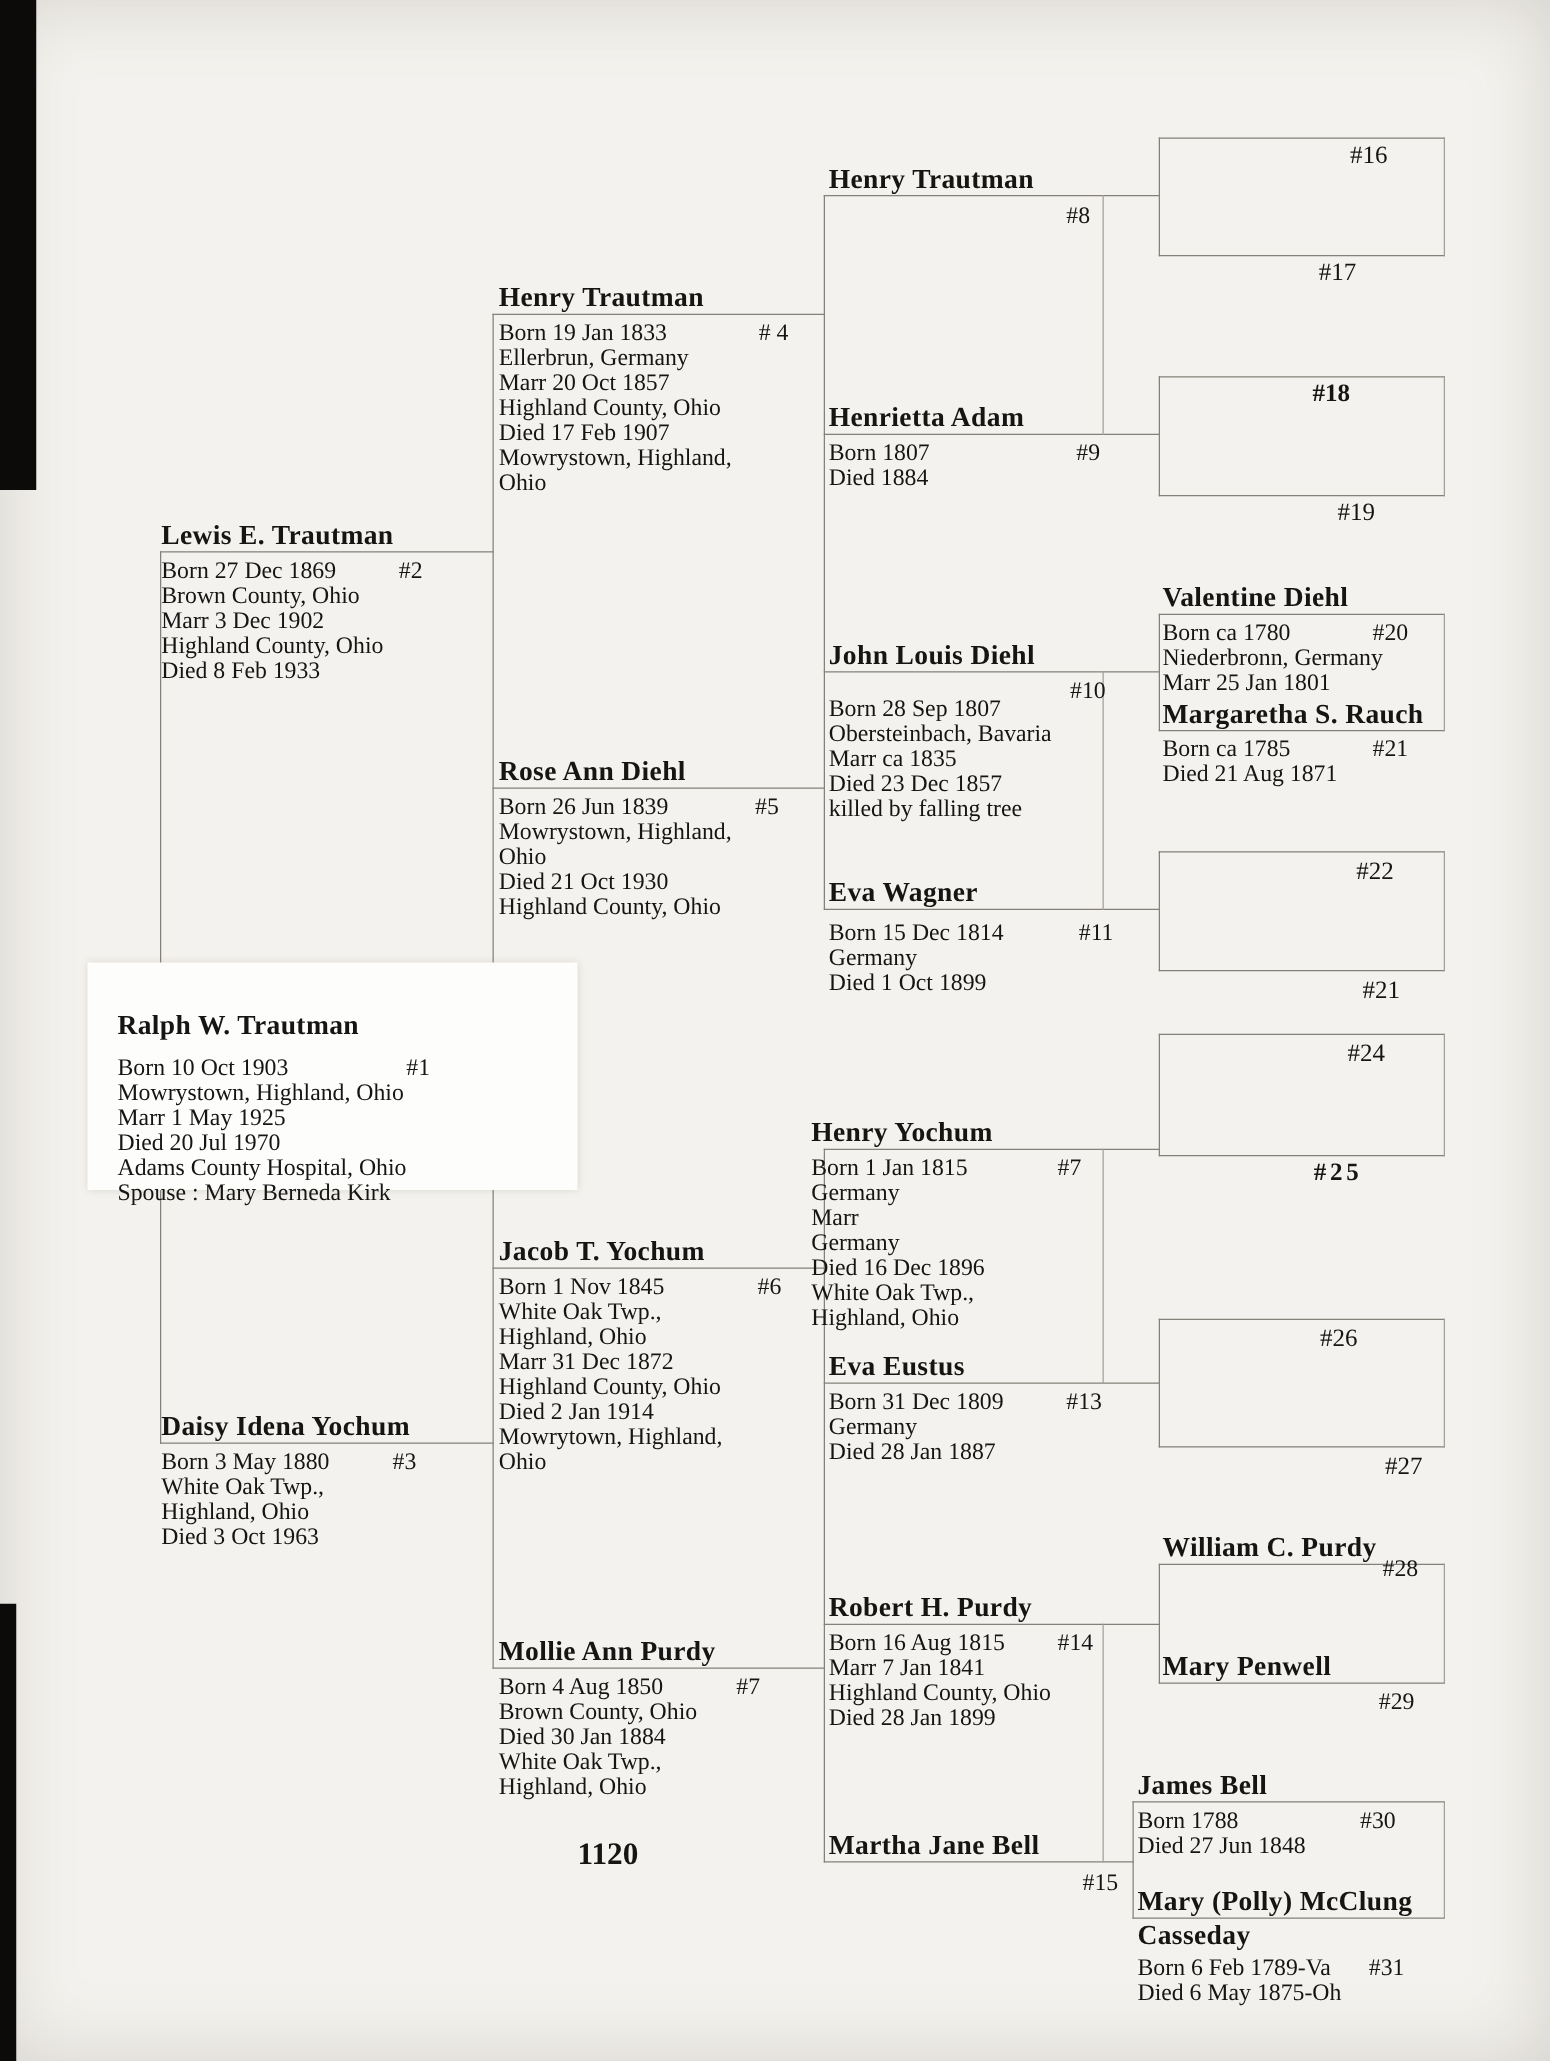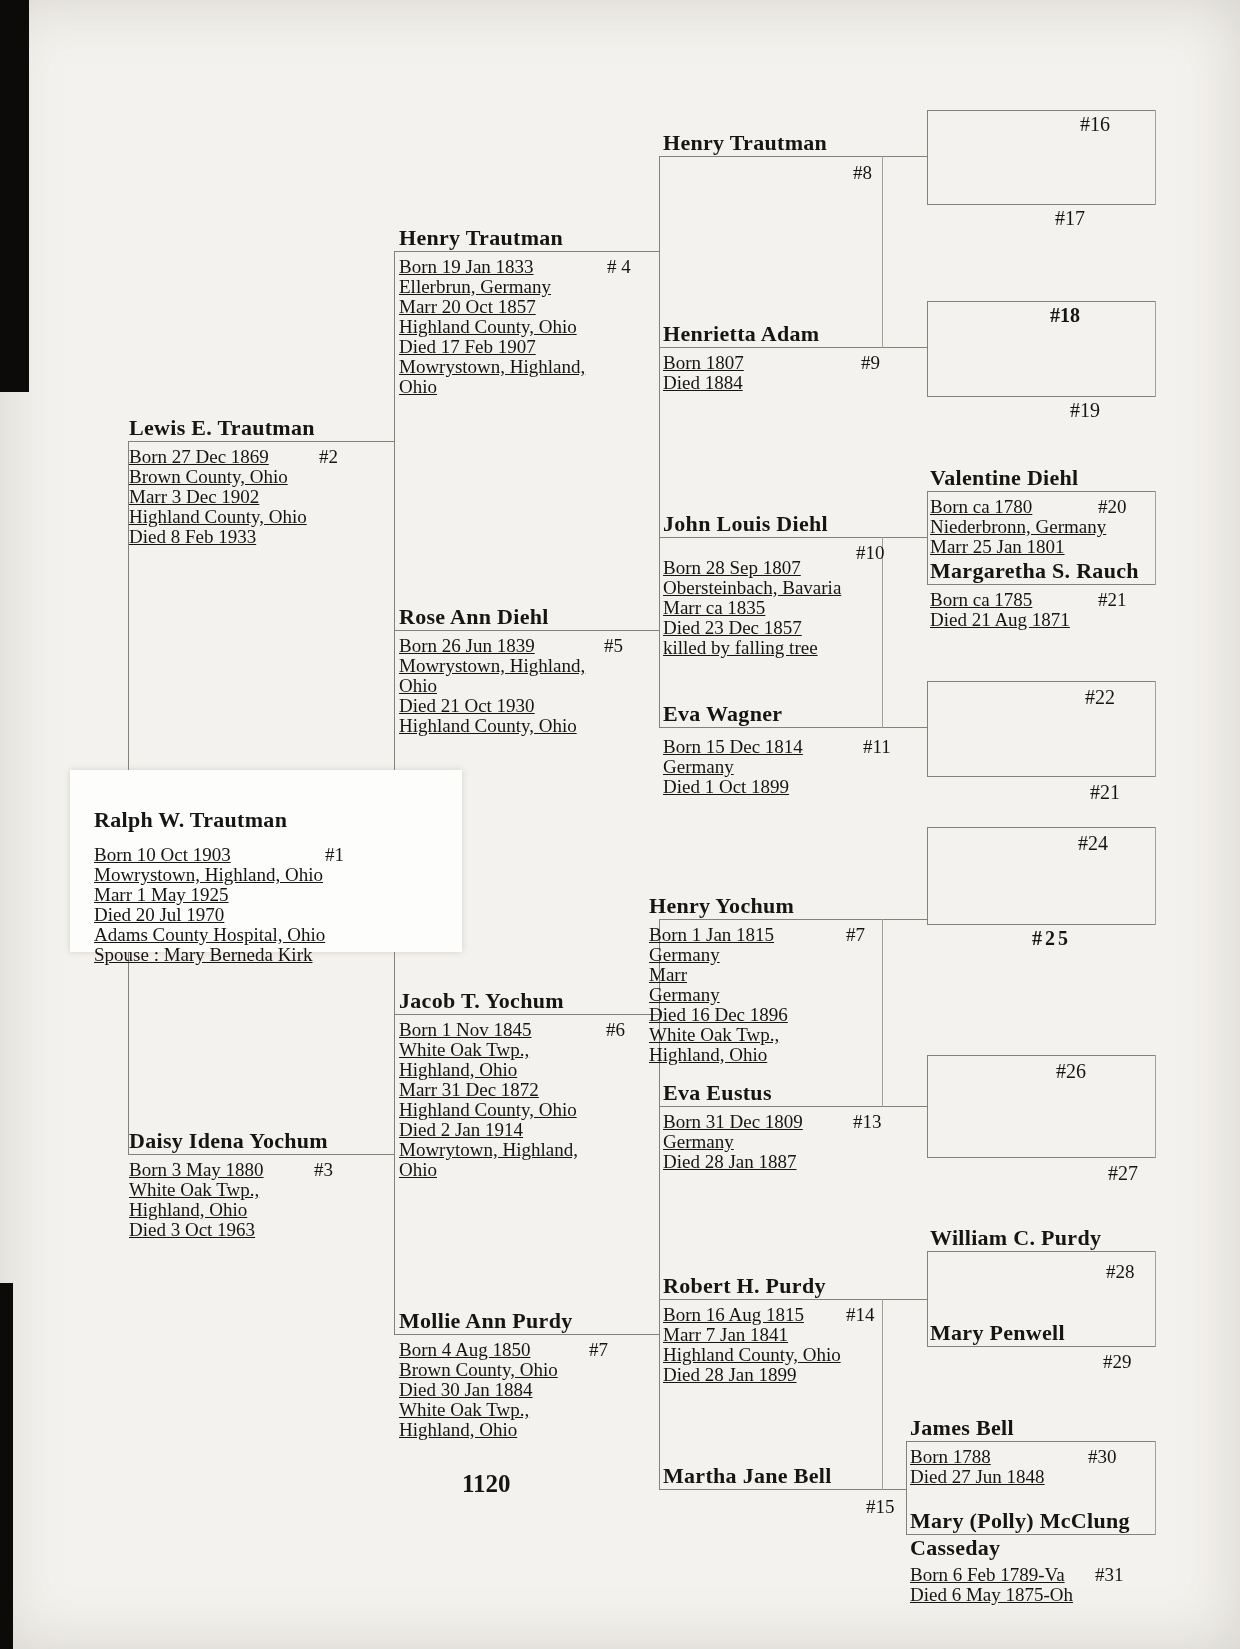--- a/index.html
+++ b/index.html
@@ -8,25 +8,25 @@
         font-family:"Liberation Serif", serif;color:#161514;
         box-shadow:inset 0 0 60px rgba(120,115,105,.25);}
   .lh,.lv{position:absolute;background:#84817b;z-index:1;}
   .lh{height:1px;}
   .lv{width:1px;}
   .lv.soft,.lh.soft{background:#a39f98;}
   .slip{position:absolute;background:#fdfdfc;z-index:2;box-shadow:0 0 6px rgba(150,145,135,.35);}
   .artifact{position:absolute;background:#0c0b0a;z-index:4;}
   .person{position:absolute;z-index:3;}
   .pname{font-weight:700;font-size:22px;line-height:27px;letter-spacing:.3px;}
-  .pinfo{font-size:19px;line-height:20px;white-space:pre-line;text-decoration:underline;}
+  .pinfo{font-size:19px;line-height:20px;white-space:pre-line;}
   .pnum{position:absolute;font-size:19px;line-height:20px;white-space:nowrap;}
   .slot{position:absolute;font-size:20px;line-height:22px;z-index:3;}
   .slot.b{font-weight:700;}
-  .slot.sp{letter-spacing:3px;}
+  .slot.sp{letter-spacing:3px;margin-left:19px;}
   .pageno{position:absolute;font-weight:700;font-size:25px;z-index:3;}
 </style>
 </head>
 <body>
 
 <div class="page">
 
   <div class="lh" style="left:128px;top:441px;width:267px"></div>
   <div class="lh" style="left:128px;top:1154px;width:267px"></div>
   <div class="lh" style="left:394px;top:251px;width:266px"></div>
@@ -234,21 +234,21 @@
 
   <div class="person" style="left:930px;top:557px;width:230px">
     <div class="pname">Margaretha S. Rauch</div>
     <div class="pinfo" style="margin-top:6px">Born ca 1785
 Died 21 Aug 1871</div>
     <span class="pnum" style="left:168px;top:33px">#21</span>
   </div>
 
   <div class="person" style="left:930px;top:1224px;width:232px">
     <div class="pname">William C. Purdy</div>
-    <span class="pnum" style="left:176px;top:38px">#28</span>
+    <span class="pnum" style="left:176px;top:22px">#28</span>
   </div>
 
   <div class="person" style="left:930px;top:1319px;width:232px">
     <div class="pname">Mary Penwell</div>
     <span class="pnum" style="left:173px;top:33px">#29</span>
   </div>
 
   <div class="person" style="left:910px;top:1414px;width:250px">
     <div class="pname">James Bell</div>
     <div class="pinfo" style="margin-top:6px">Born 1788

